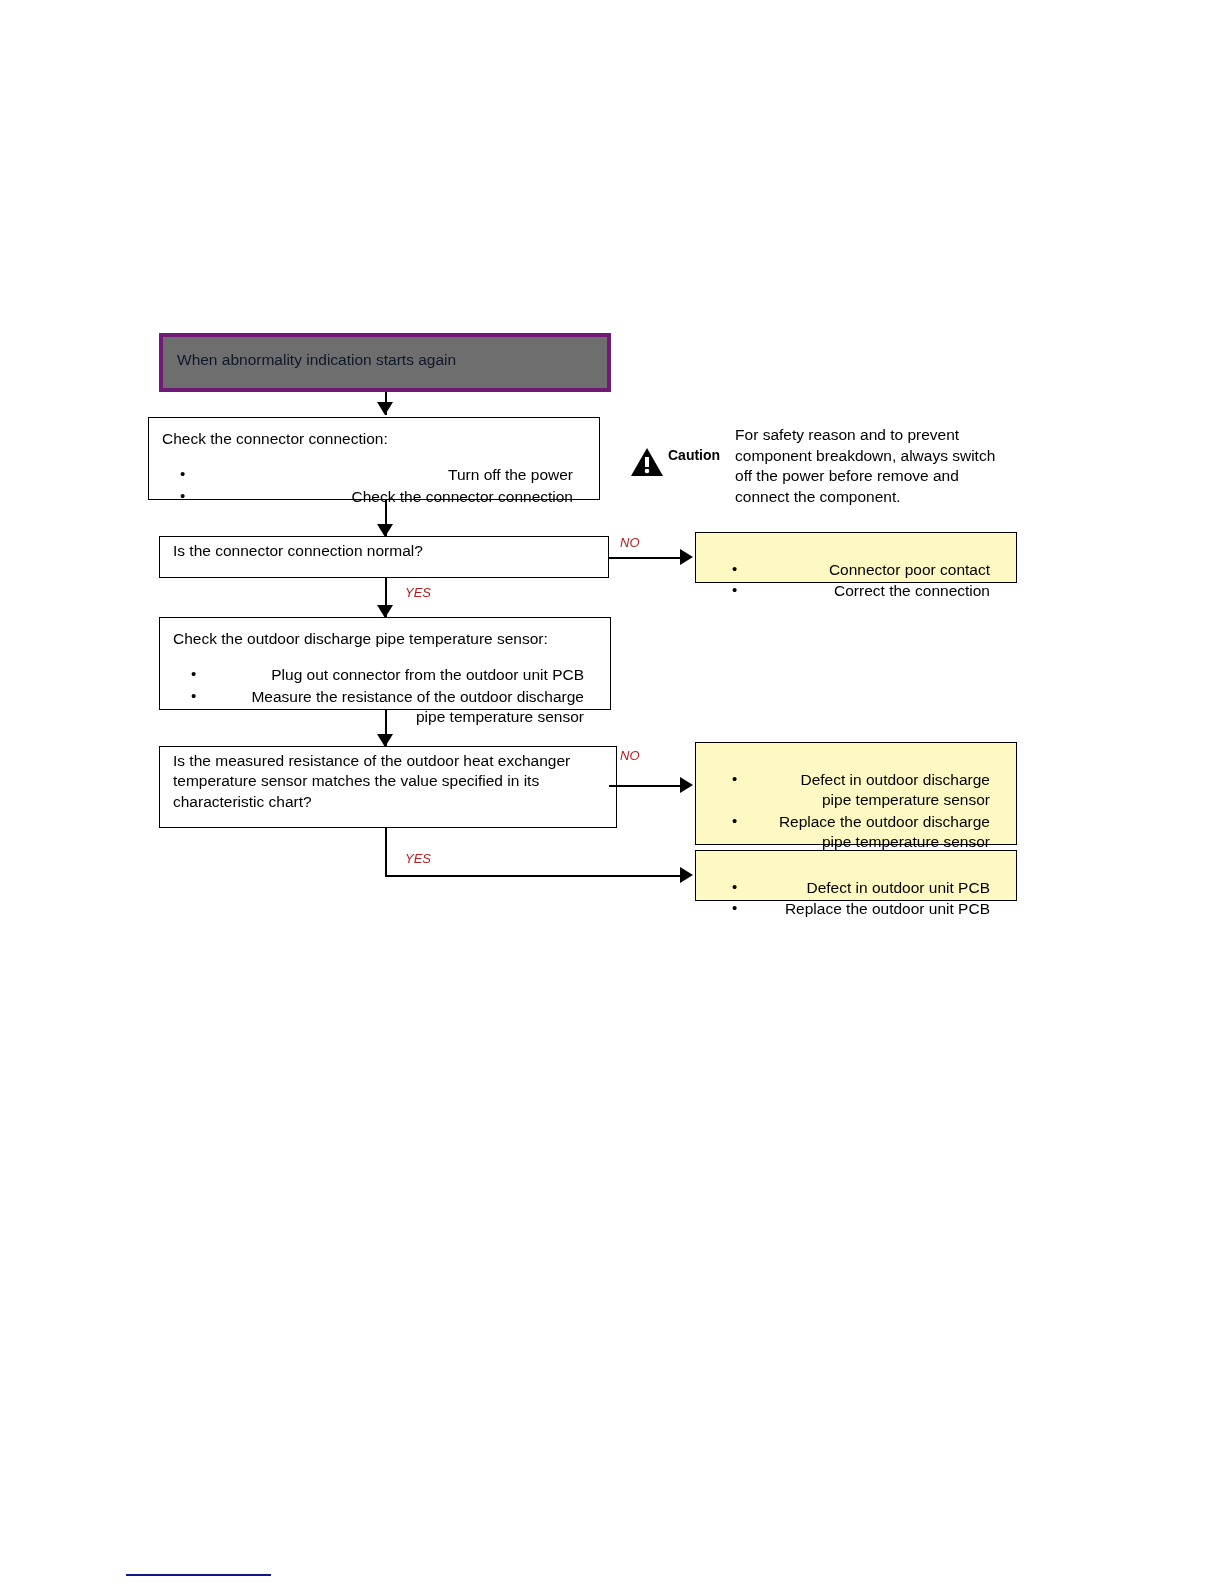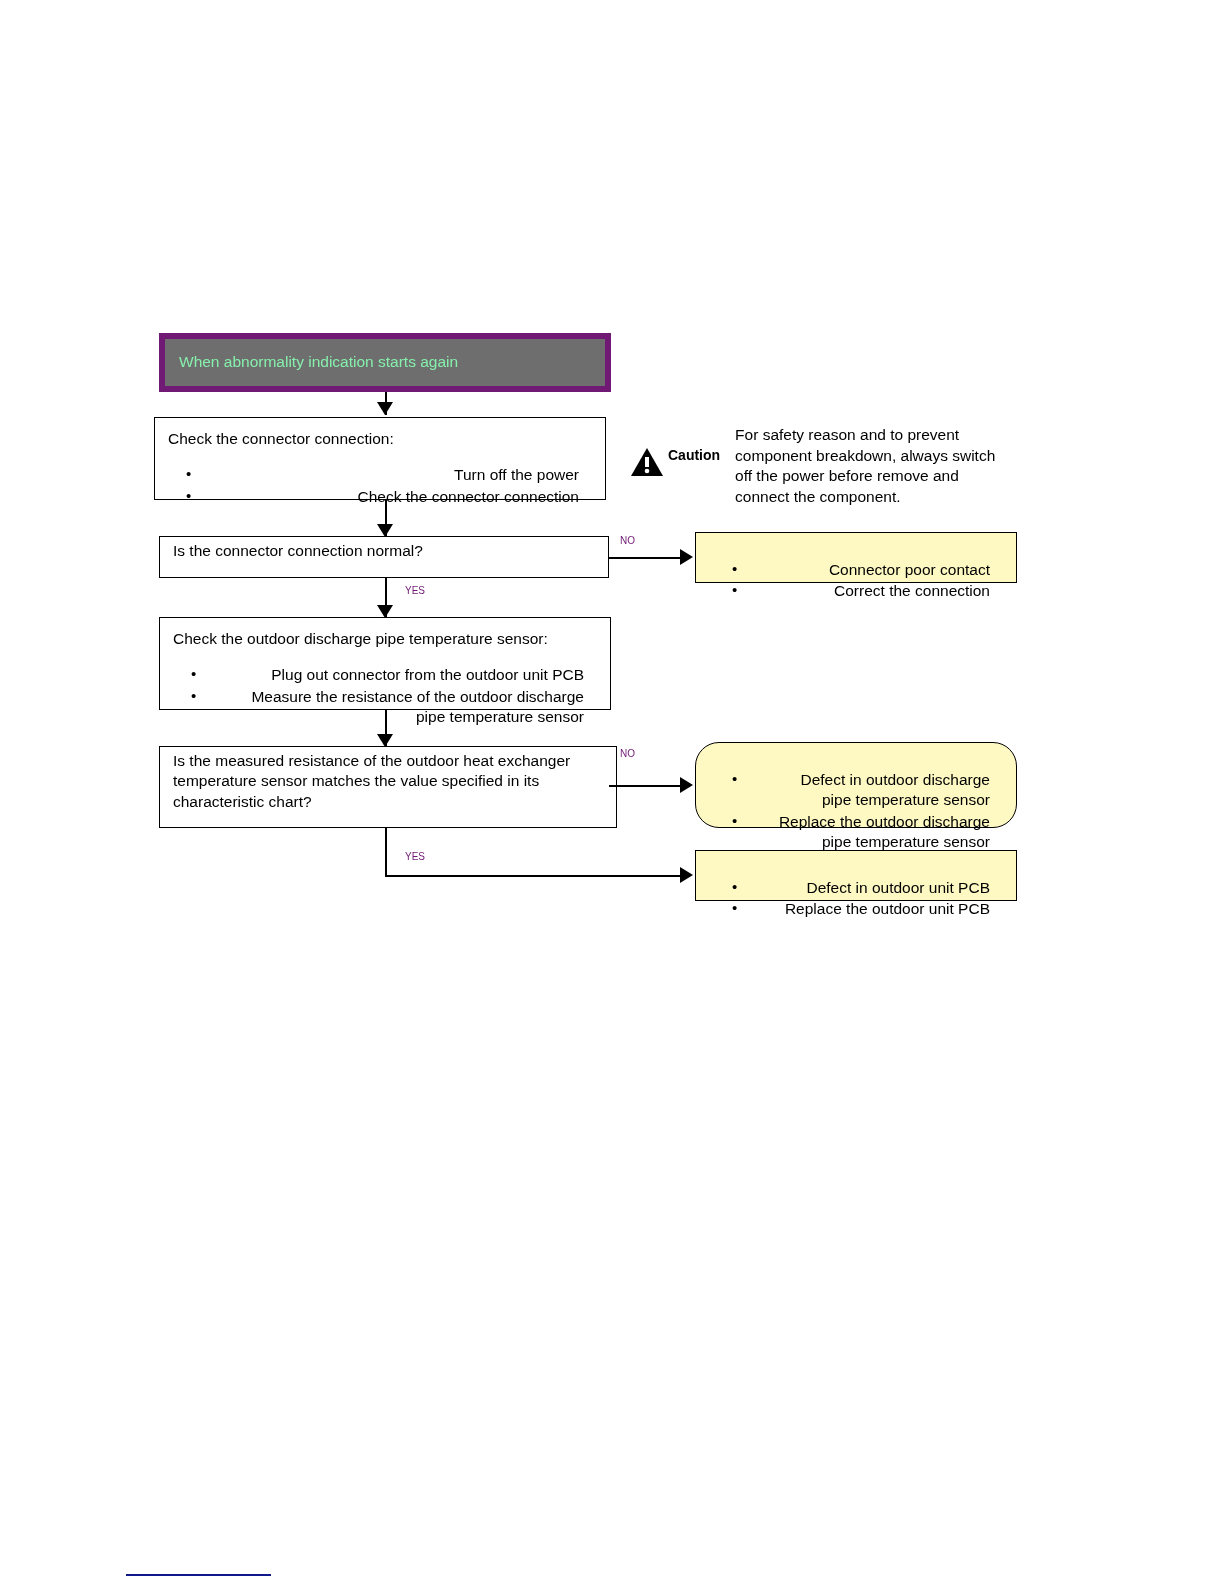--- a/index.html
+++ b/index.html
@@ -25,22 +25,22 @@
 
   
   .box {
     position: absolute;
     box-sizing: border-box;
     font-size: 15.5px;
     line-height: 1.32;
   }
   .box-header {
     background: #6e6e6e;
-    color: #86efac;
-    border: 6px solid #701a75;
+    color: #0f172a;
+    border: 4px solid #701a75;
     padding: 13px 0 0 14px;
   }
   .box-process {
     background: #ffffff;
     border: 1.5px solid #000000;
     padding: 11px 10px 10px 13px;
   }
   .box-decision {
     background: #ffffff;
     border: 1.5px solid #000000;
@@ -125,42 +125,43 @@
   .arrow-right {
     position: absolute;
     width: 0; height: 0;
     border-top: 8px solid transparent;
     border-bottom: 8px solid transparent;
     border-left: 13px solid #000000;
   }
 
   .edge-label {
     position: absolute;
-    font-size: 10px;
-    color: #701a75;
+    font-size: 13px;
+    color: #b91c1c;
+    font-style: italic;
   }
 
   .footer-rule {
     position: absolute;
     border-top: 2px solid #11188c;
   }
 </style>
 </head>
 <body>
 
 <div class="canvas">
 
   <div class="box box-header" style="left:159px; top:333px; width:452px; height:59px;">
     <div>When abnormality indication starts again</div>
   </div>
 
   <div class="vline" style="left:385px; top:392px; height:23px;"></div>
   <div class="arrow-down" style="left:377px; top:402px;"></div>
 
-  <div class="box box-process" style="left:154px; top:417px; width:452px; height:83px;">
+  <div class="box box-process" style="left:148px; top:417px; width:452px; height:83px;">
     <div class="lead">Check the connector connection:</div>
     <ul class="bullets">
       <li>Turn off the power</li>
       <li>Check the connector connection</li>
     </ul>
   </div>
 
   <div class="vline" style="left:385px; top:500px; height:36px;"></div>
   <div class="arrow-down" style="left:377px; top:524px;"></div>
 
@@ -200,21 +201,21 @@
 
   <div class="hline" style="left:609px; top:785px; width:75px;"></div>
   <div class="arrow-right" style="left:680px; top:777px;"></div>
   <div class="edge-label" style="left:620px; top:748px;">NO</div>
 
   <div class="vline" style="left:385px; top:828px; height:48px;"></div>
   <div class="hline" style="left:385px; top:875px; width:299px;"></div>
   <div class="arrow-right" style="left:680px; top:867px;"></div>
   <div class="edge-label" style="left:405px; top:851px;">YES</div>
 
-  <div class="box box-result" style="left:695px; top:742px; width:322px; height:86px;border-radius:24px;">
+  <div class="box box-result" style="left:695px; top:742px; width:322px; height:103px;">
     <ul class="bullets">
       <li>Defect in outdoor discharge pipe temperature sensor</li>
       <li>Replace the outdoor discharge pipe temperature sensor</li>
     </ul>
   </div>
 
   <div class="box box-result" style="left:695px; top:850px; width:322px; height:51px;">
     <ul class="bullets">
       <li>Defect in outdoor unit PCB</li>
       <li>Replace the outdoor unit PCB</li>

